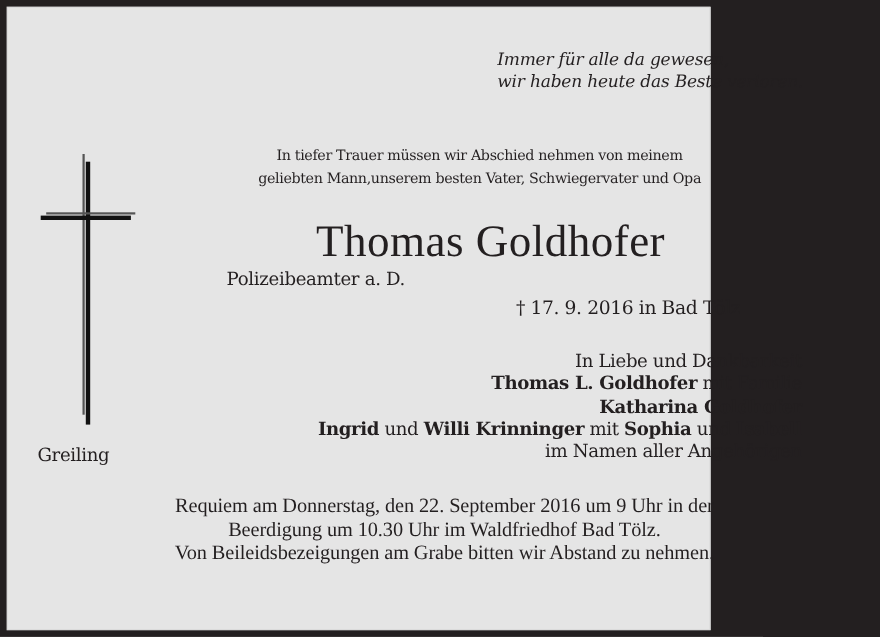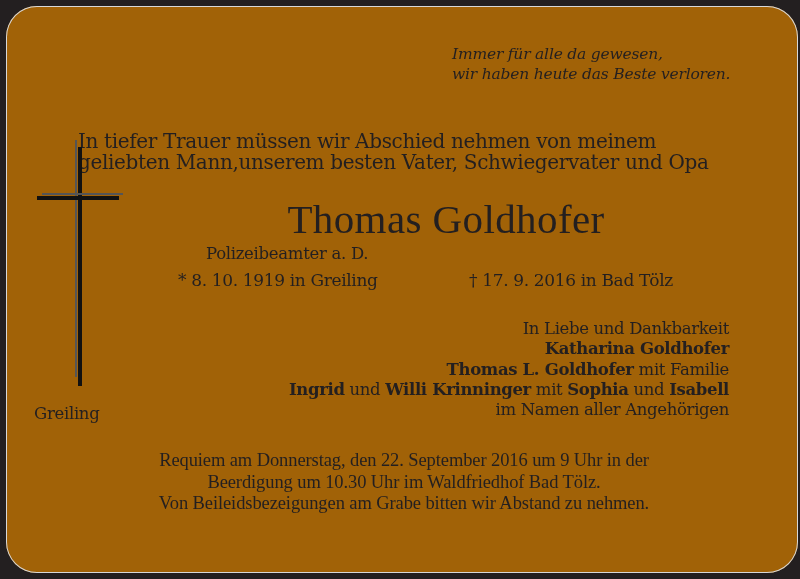--- a/index.html
+++ b/index.html
@@ -12,45 +12,44 @@
       background: #231f20;
       position: relative;
       overflow: hidden;
       font-family: "DejaVu Serif", "Liberation Serif", serif;
       color: #231f20;
     }
     .card {
       position: absolute;
       left: 6px;
       top: 6px;
-      width: 792px;
+      width: 640px;
       height: 567px;
-      background: #a16207;
+      background: #e5e5e5;
       box-shadow: inset 0 0 0 1px #d8d8d8;
-      border-radius: 31px;
     }
     .abs { position: absolute; white-space: nowrap; }
 
     .quote {
       left: 446px;
       top: 38px;
       font-style: italic;
       font-size: 15.5px;
       line-height: 20px;
       letter-spacing: -0.2px;
     }
     .quote div { white-space: nowrap; }
 
     .intro {
       left: 0;
       width: 788px;
       top: 125px;
-      font-size: 20px;
+      font-size: 13px;
       line-height: 21px;
-      text-align: left;
+      text-align: center;
       letter-spacing: -0.35px;
     }
     .intro div { padding-left: 72px; }
 
     .name {
       left: 200px;
       width: 480px;
       top: 190px;
       text-align: center;
       font-family: "Liberation Serif", "DejaVu Serif", serif;
@@ -136,30 +135,29 @@
 
   <div>
     <div class="cross-part cross-thin-v"></div>
     <div class="cross-part cross-thick-v"></div>
     <div class="cross-part cross-thin-h"></div>
     <div class="cross-part cross-thick-h"></div>
   </div>
 
   <div class="abs name">Thomas Goldhofer</div>
   <div class="abs title">Polizeibeamter a. D.</div>
-  <div class="abs birth">* 8. 10. 1919 in Greiling</div>
   <div class="abs death">† 17. 9. 2016 in Bad Tölz</div>
 
   <div class="abs family">
     <div>In Liebe und Dankbarkeit</div>
     <div>
-      <b>Katharina Goldhofer</b>
+      <b>Thomas L. Goldhofer</b><span> mit Familie</span>
     </div>
     <div>
-      <b>Thomas L. Goldhofer</b><span> mit Familie</span>
+      <b>Katharina Goldhofer</b>
     </div>
     <div>
       <b>Ingrid</b><span> und </span><b>Willi Krinninger</b><span> mit </span><b>Sophia</b><span> und </span><b>Isabell</b>
     </div>
     <div>im Namen aller Angehörigen</div>
   </div>
 
   <div class="abs place">Greiling</div>
 
   <div class="abs service">

